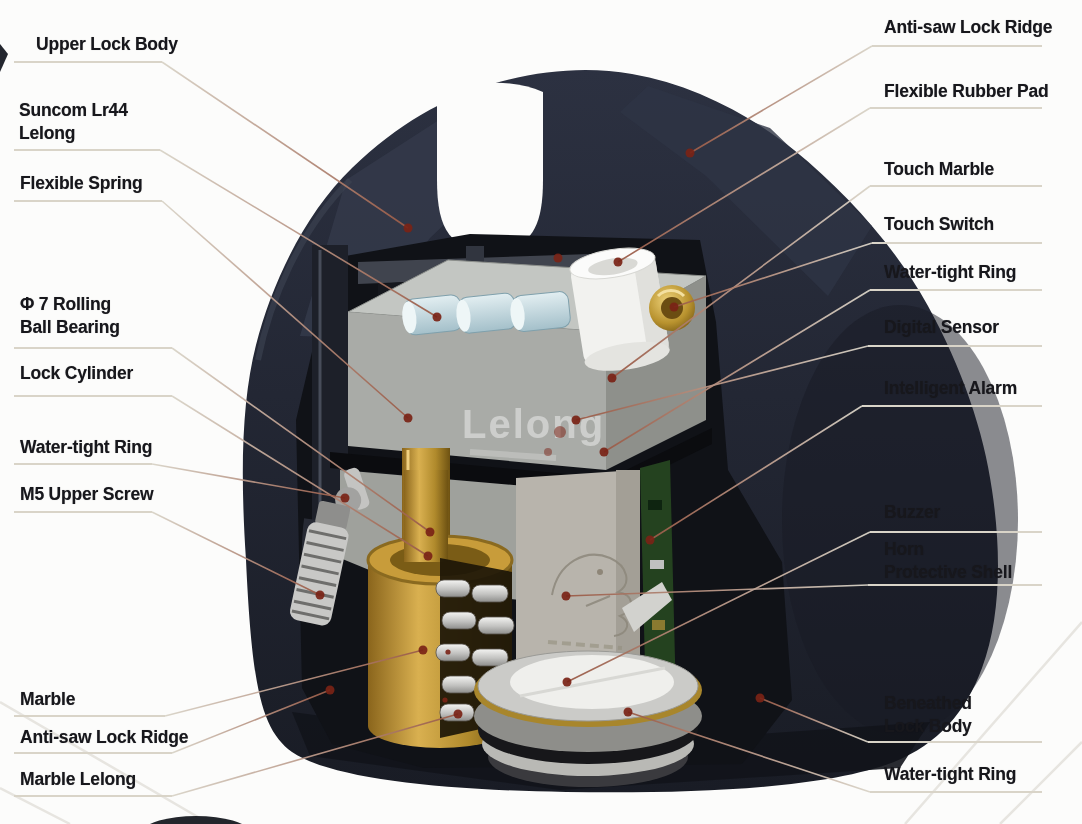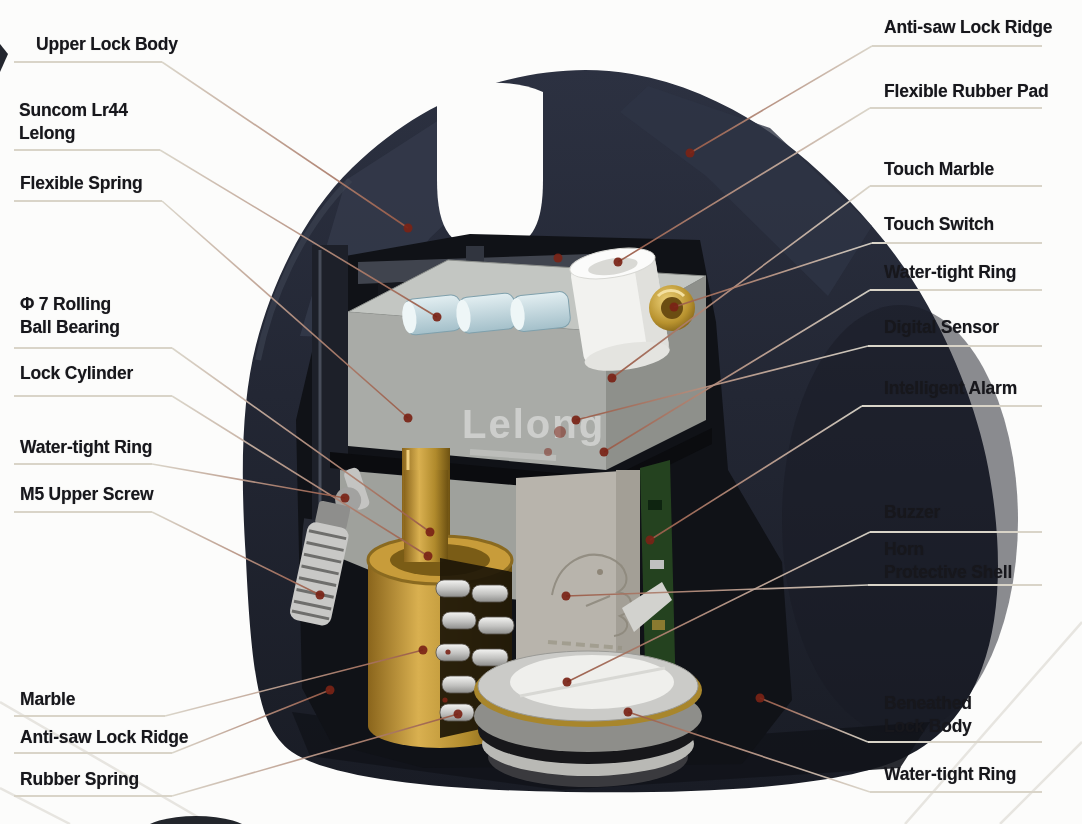--- a/index.html
+++ b/index.html
@@ -366,21 +366,21 @@
 <div class="lbl left" style="left:19px;top:99px">Suncom Lr44
 Lelong</div>
 <div class="lbl left" style="left:20px;top:172px">Flexible Spring</div>
 <div class="lbl left" style="left:20px;top:293px">Φ 7 Rolling
 Ball Bearing</div>
 <div class="lbl left" style="left:20px;top:362px">Lock Cylinder</div>
 <div class="lbl left" style="left:20px;top:436px">Water-tight Ring</div>
 <div class="lbl left" style="left:20px;top:483px">M5 Upper Screw</div>
 <div class="lbl left" style="left:20px;top:688px">Marble</div>
 <div class="lbl left" style="left:20px;top:726px">Anti-saw Lock Ridge</div>
-<div class="lbl left" style="left:20px;top:768px">Rubber Spring</div>
+<div class="lbl left" style="left:20px;top:768px">Marble Lelong</div>
 
 <div class="lbl right" style="left:884px;top:16px">Anti-saw Lock Ridge</div>
 <div class="lbl right" style="left:884px;top:80px">Flexible Rubber Pad</div>
 <div class="lbl right" style="left:884px;top:158px">Touch Marble</div>
 <div class="lbl right" style="left:884px;top:213px">Touch Switch</div>
 <div class="lbl right" style="left:884px;top:261px">Water-tight Ring</div>
 <div class="lbl right" style="left:884px;top:316px">Digital Sensor</div>
 <div class="lbl right" style="left:884px;top:377px">Intelligent Alarm</div>
 <div class="lbl right" style="left:884px;top:501px">Buzzer</div>
 <div class="lbl right" style="left:884px;top:538px">Horn

